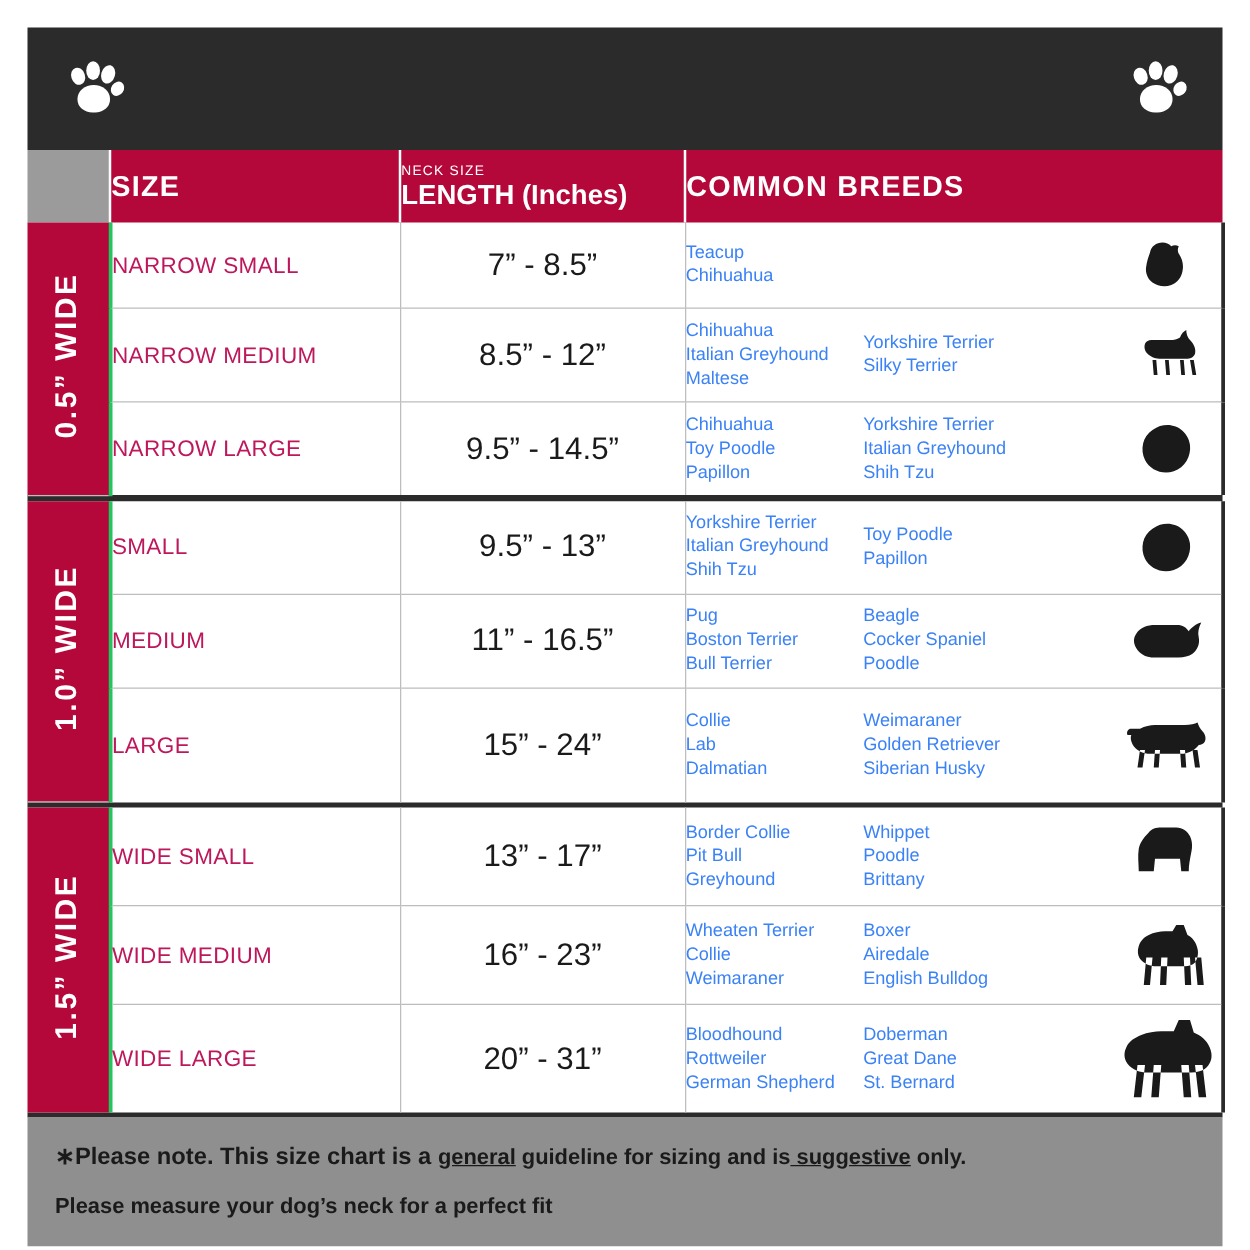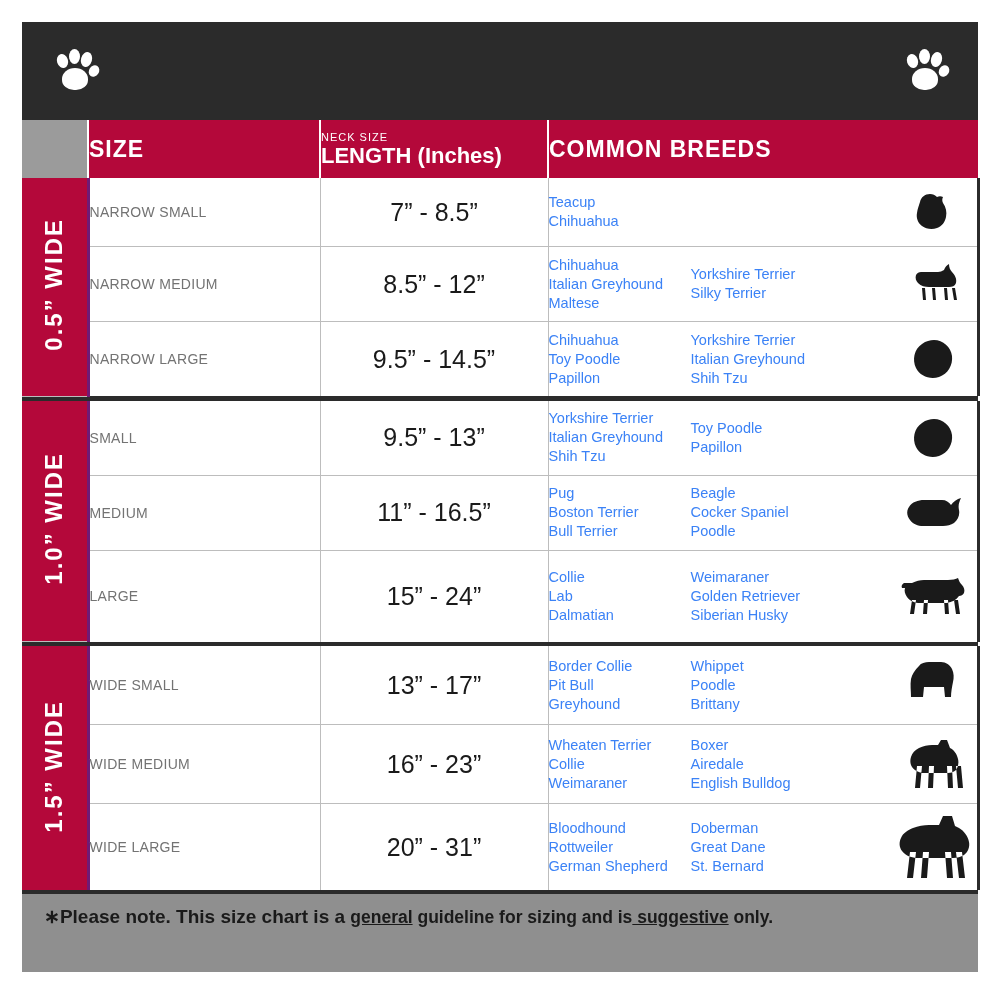--- a/index.html
+++ b/index.html
@@ -115,25 +115,25 @@
     font-weight: bold;
     letter-spacing: 2px;
     white-space: nowrap;
     display: inline-block;
   }
 
   .datarow td { border-bottom: 1px solid #bdbdbd; }
   .datarow.last-in-group td { border-bottom: none; }
 
   .cell-size {
-    font-size: 14px;
-    color: #737373;
+    font-size: 18px;
+    color: #be185d;
     padding-left: 13px;
     letter-spacing: 0.3px;
-    border-left: 3px solid #701a75;
+    border-left: 3px solid #22c55e;
     border-right: 1px solid #bdbdbd;
   }
   .cell-len {
     font-size: 25px;
     color: #1a1a1a;
     text-align: center;
     font-weight: normal;
     border-right: 1px solid #bdbdbd;
   }
   .cell-breeds {
@@ -171,21 +171,21 @@
   }
 
   
   .footer {
     background: #8f8f8f;
     min-height: 78px;
     padding: 12px 26px 14px 22px;
     box-sizing: border-box;
     color: #1a1a1a;
     font-size: 17.5px;
-    line-height: 22px;
+    line-height: 38px;
     font-weight: bold;
   }
   .footer .star { font-size: 19px; }
   .footer u { text-decoration: underline; }
 </style>
 </head>
 <body>
 
 <div id="chart">
 
@@ -450,15 +450,16 @@
         </td>
       </tr>
     </tbody>
   </table>
   </div>
 
   <div class="footer">
     <div>
       <span class="star">∗Please note. This size chart is a </span><u>general</u><span> guideline for sizing and is</span><u> suggestive</u><span> only.</span>
     </div>
+    <div>Please measure your dog’s neck for a perfect fit</div>
   </div>
 
 </div>
 
 </body></html>

